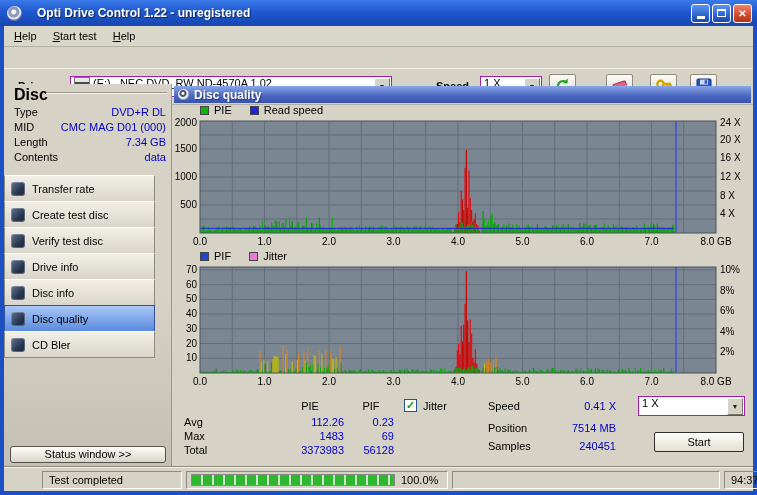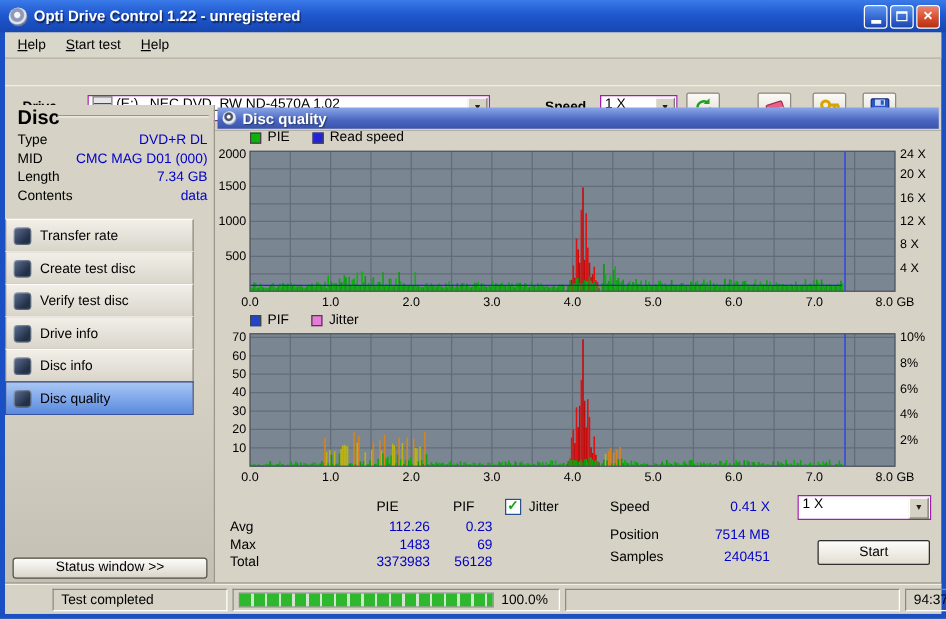--- a/index.html
+++ b/index.html
@@ -6,21 +6,21 @@
   body { margin:0; background:#808080; font-family:"Liberation Sans", sans-serif; }
   .window { width:757px; height:495px; position:relative; background:#1b50c4; overflow:hidden; }
 
   
   .titlebar { position:absolute; left:0; top:0; right:0; height:26px;
     background:linear-gradient(180deg,#3a7ae8 0%,#2058d0 45%,#1646b0 100%);
     display:flex; align-items:center; padding:0 5px 0 7px; }
   .app-icon { width:15px; height:15px; border-radius:50%;
     background:radial-gradient(circle at 45% 40%, #f4f6ff 0 2px, #8f9ab4 3px 5px, #dfe4f2 6px 7px, #6f7a96 8px); 
     flex:0 0 auto; }
-  .title-text { color:#fff; font-weight:bold; font-size:12px; margin-left:5px; flex:1;
+  .title-text { color:#fff; font-weight:bold; font-size:12px; margin-left:15px; flex:1;
     text-shadow:1px 1px 1px rgba(0,0,0,.55); white-space:nowrap; overflow:hidden; }
   .winbtns { display:flex; gap:2px; }
   .winbtn { width:19px; height:19px; border-radius:3px; border:1px solid #fff;
     display:flex; align-items:center; justify-content:center; color:#fff; font-size:10px; font-weight:bold;
     background:linear-gradient(180deg,#5a94f0,#2a5cc8 70%,#1c48a8); cursor:default; }
   .winbtn.close { background:linear-gradient(180deg,#ee8468,#d6492a 60%,#b03214); }
   .glyph-min { width:8px; height:3px; background:#fff; margin-top:9px; }
   .glyph-max { width:9px; height:8px; border:1px solid #fff; border-top:2px solid #fff; }
 
   .client { position:absolute; left:4px; right:4px; top:26px; bottom:4px; background:#d6d2c6; }
@@ -203,20 +203,24 @@
           <span class="side-icon"></span>
           <span>Drive info</span>
         </div>
         <div class="side-item">
           <span class="side-icon"></span>
           <span>Disc info</span>
         </div>
         <div class="side-item selected">
           <span class="side-icon"></span>
           <span>Disc quality</span>
+        </div>
+        <div class="side-item">
+          <span class="side-icon"></span>
+          <span>CD Bler</span>
         </div>
       </div>
 
       <div class="statuswin-btn">Status window &gt;&gt;</div>
     </div>
 
     <div class="main">
       <div class="main-header">
         <span class="hdr-disc"></span>
         <span>Disc quality</span>

